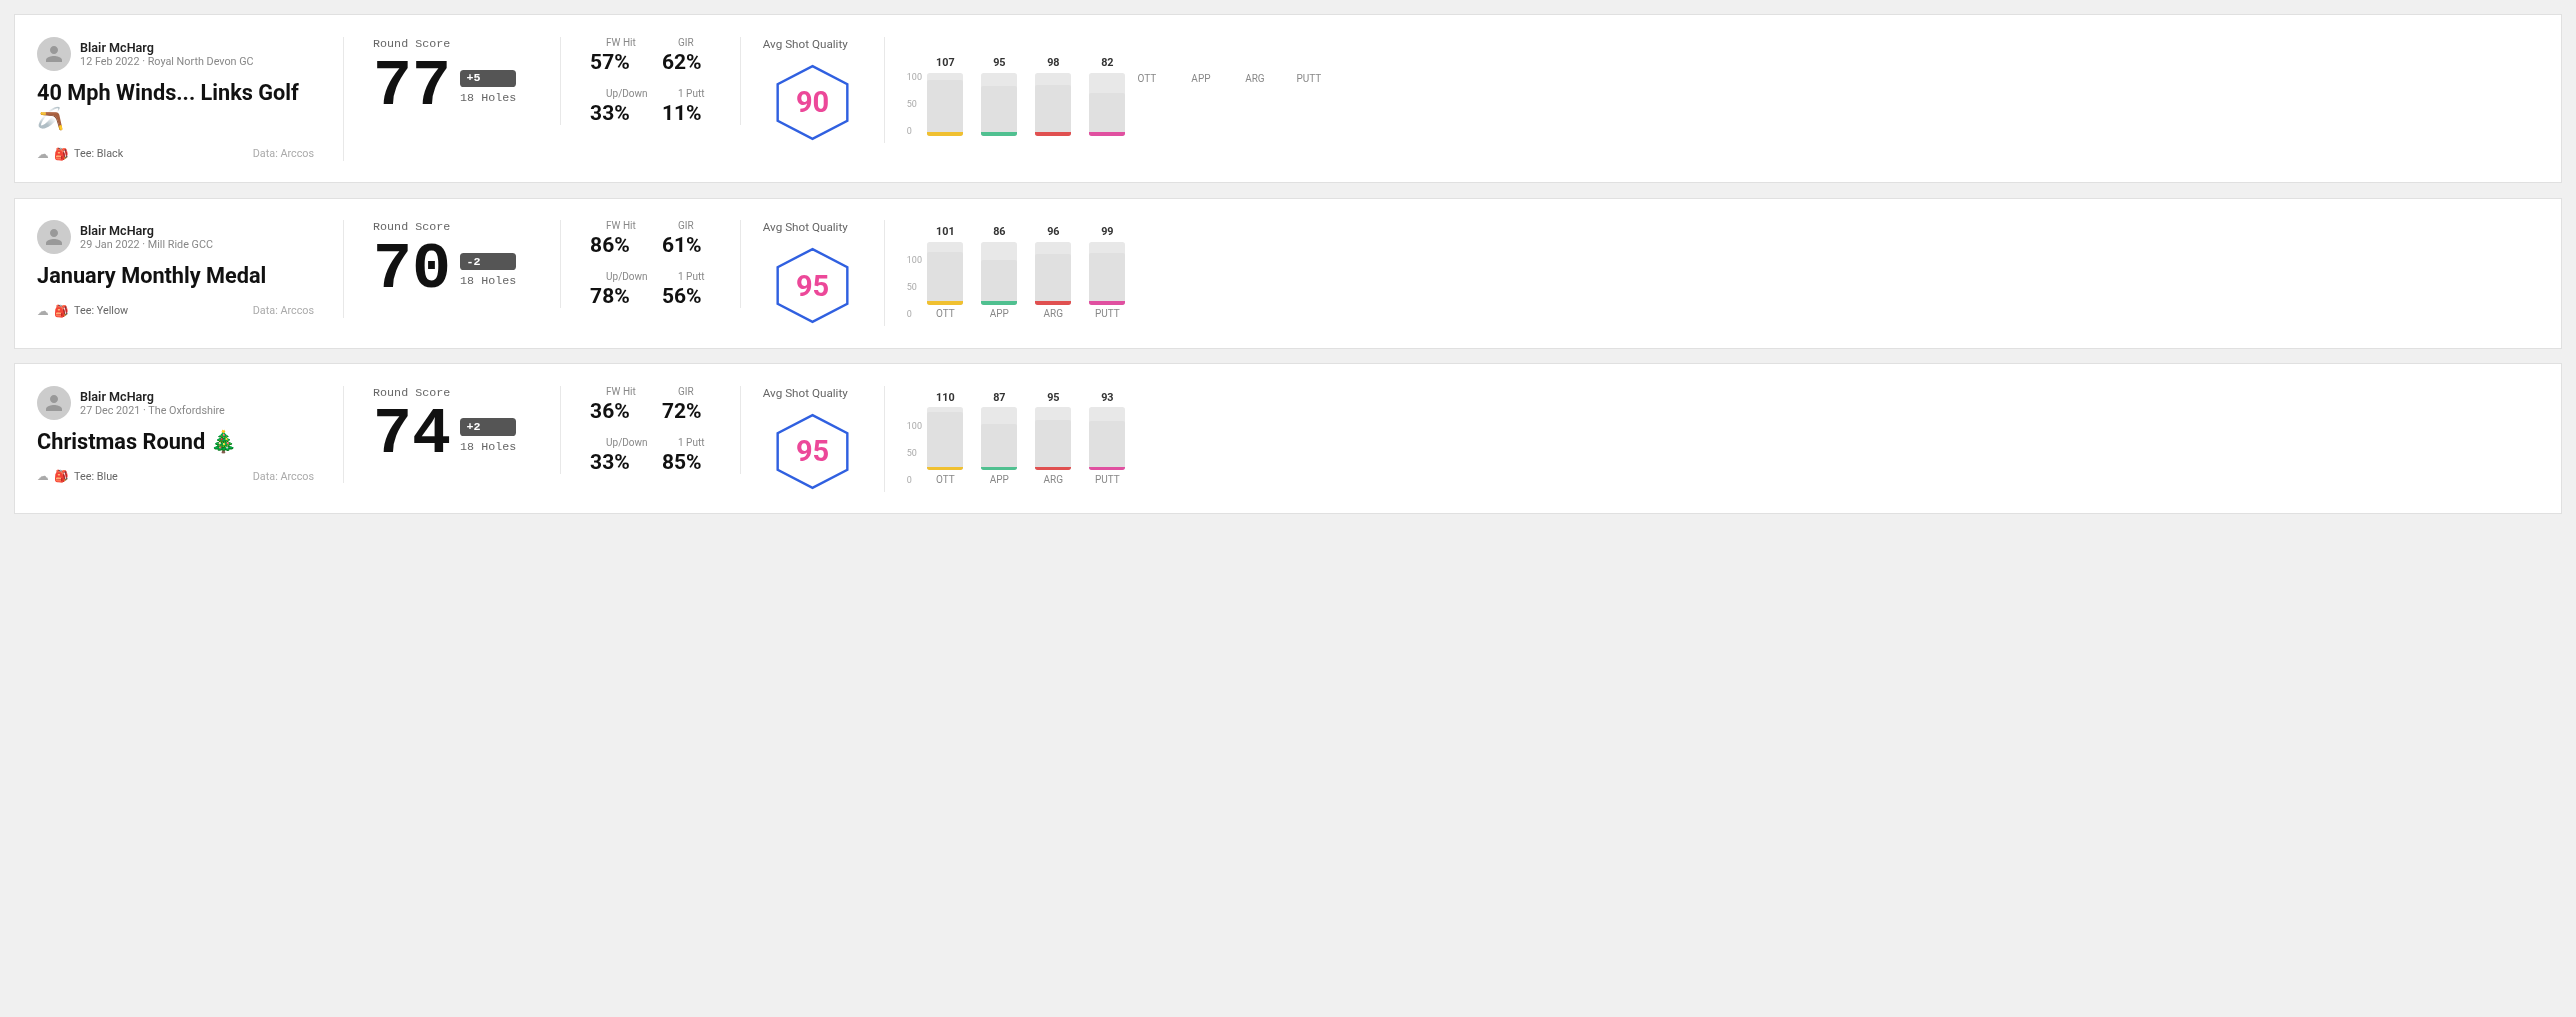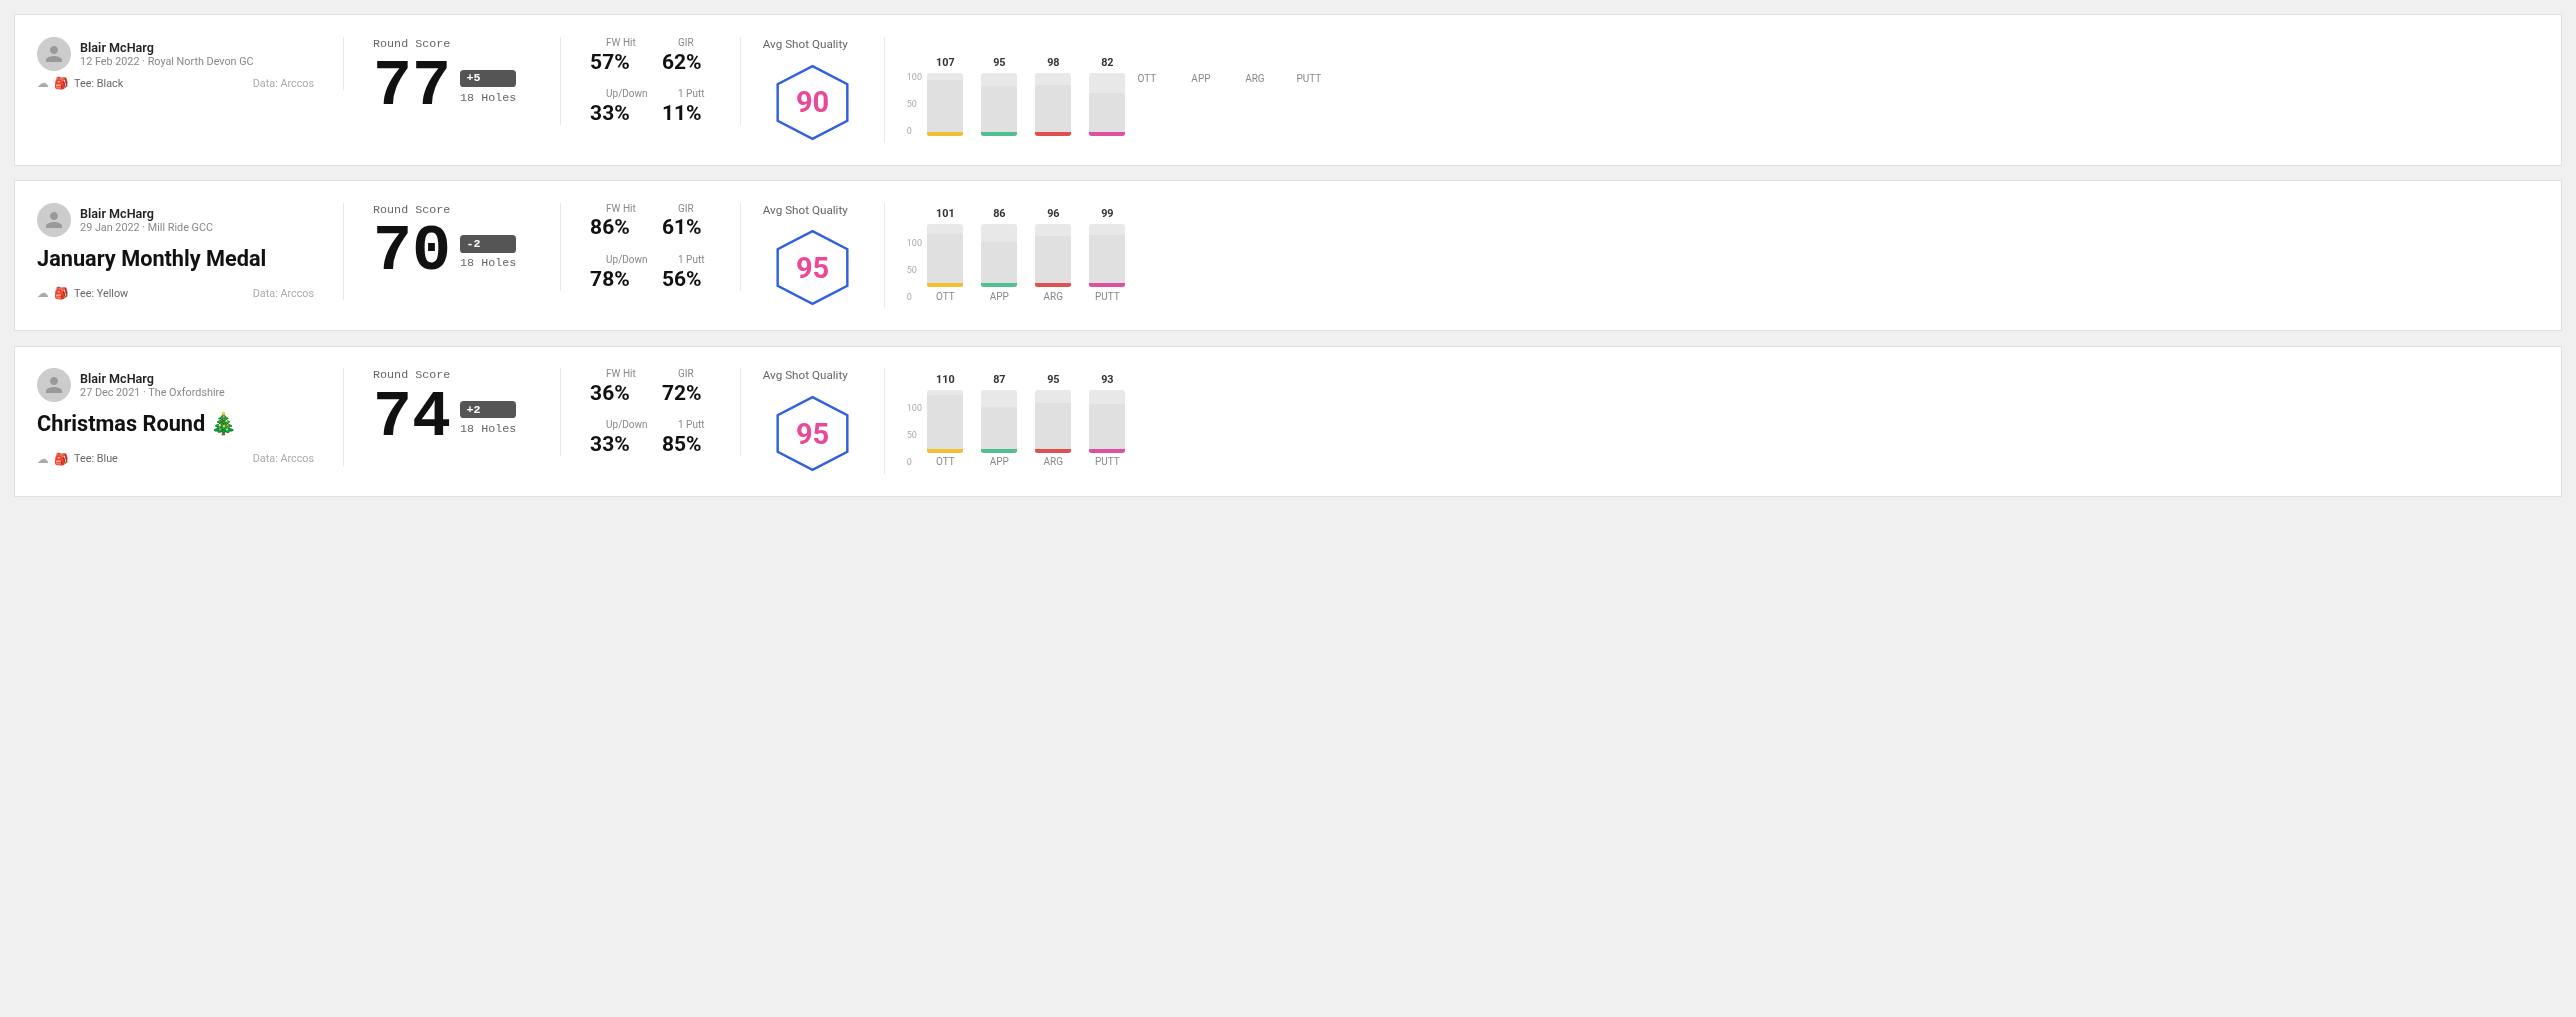--- a/index.html
+++ b/index.html
@@ -250,20 +250,21 @@
           <div class="avatar">
             <svg viewBox="0 0 24 24">
               <path d="M12 12c2.7 0 4.8-2.1 4.8-4.8S14.7 2.4 12 2.4 7.2 4.5 7.2 7.2 9.3 12 12 12zm0 2.4c-3.2 0-9.6 1.6-9.6 4.8v2.4h19.2v-2.4c0-3.2-6.4-4.8-9.6-4.8z"></path>
             </svg>
           </div>
           <div class="user-info">
             <div class="user-name">Blair McHarg</div>
             <div class="user-date-course">12 Feb 2022 · Royal North Devon GC</div>
           </div>
         </div>
+        <div class="round-title">40 Mph Winds... Links Golf 🪃</div>
         <div class="bottom-row">
           <div class="tee-info">
             <span class="tee-icon">☁</span>
             <span class="tee-icon">🎒</span>
             <span>Tee: Black</span>
           </div>
           <span class="data-source">Data: Arccos</span>
         </div>
       </div>
 

